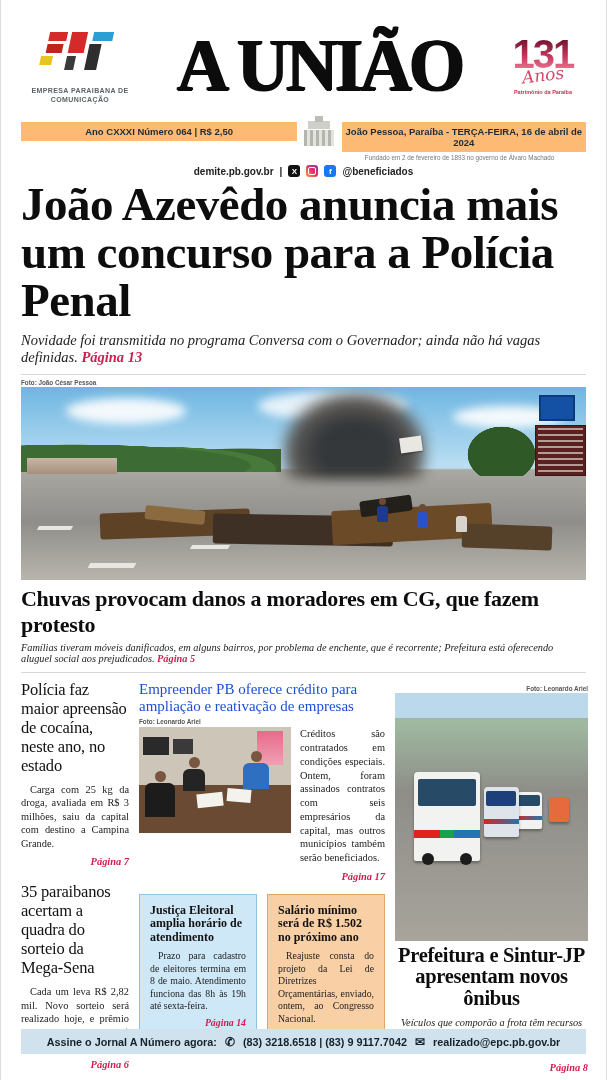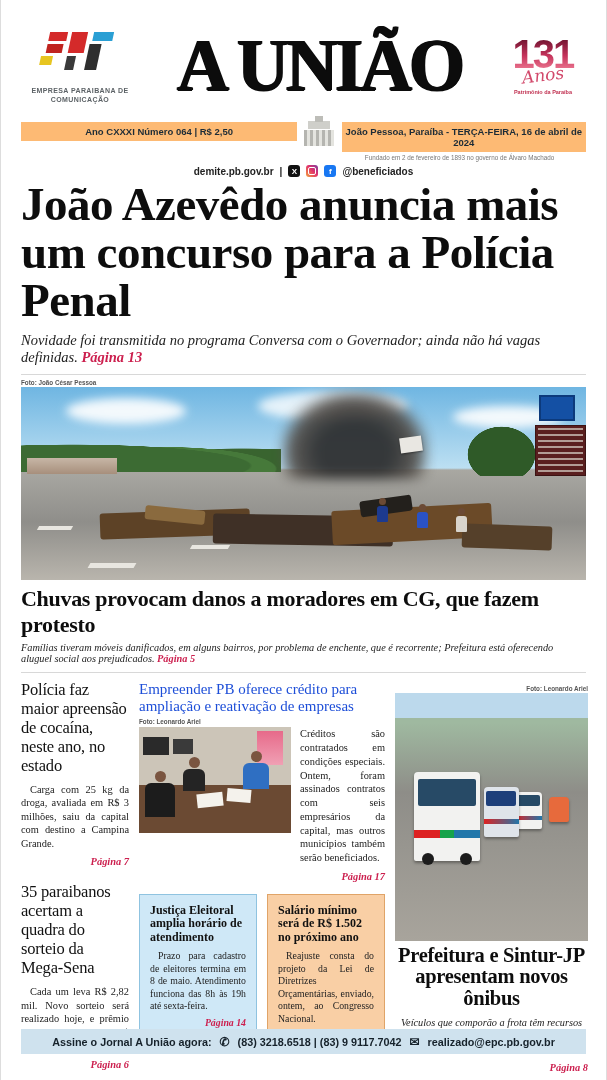--- a/index.html
+++ b/index.html
@@ -322,20 +322,20 @@
     </div>
 
     <div class="quote-col">
       
       
       
     </div>
   </div>
 
   <div class="footer-bar">
-    <span>Assine o Jornal A União agora:</span>
+    <span>Assine o Jornal A Número agora:</span>
     <span class="fi">✆</span>
     <span>(83) 3218.6518 | (83) 9 9117.7042</span>
     <span class="fi">✉</span>
     <span>realizado@epc.pb.gov.br</span>
   </div>
 
 </div>
 
 </body></html>

